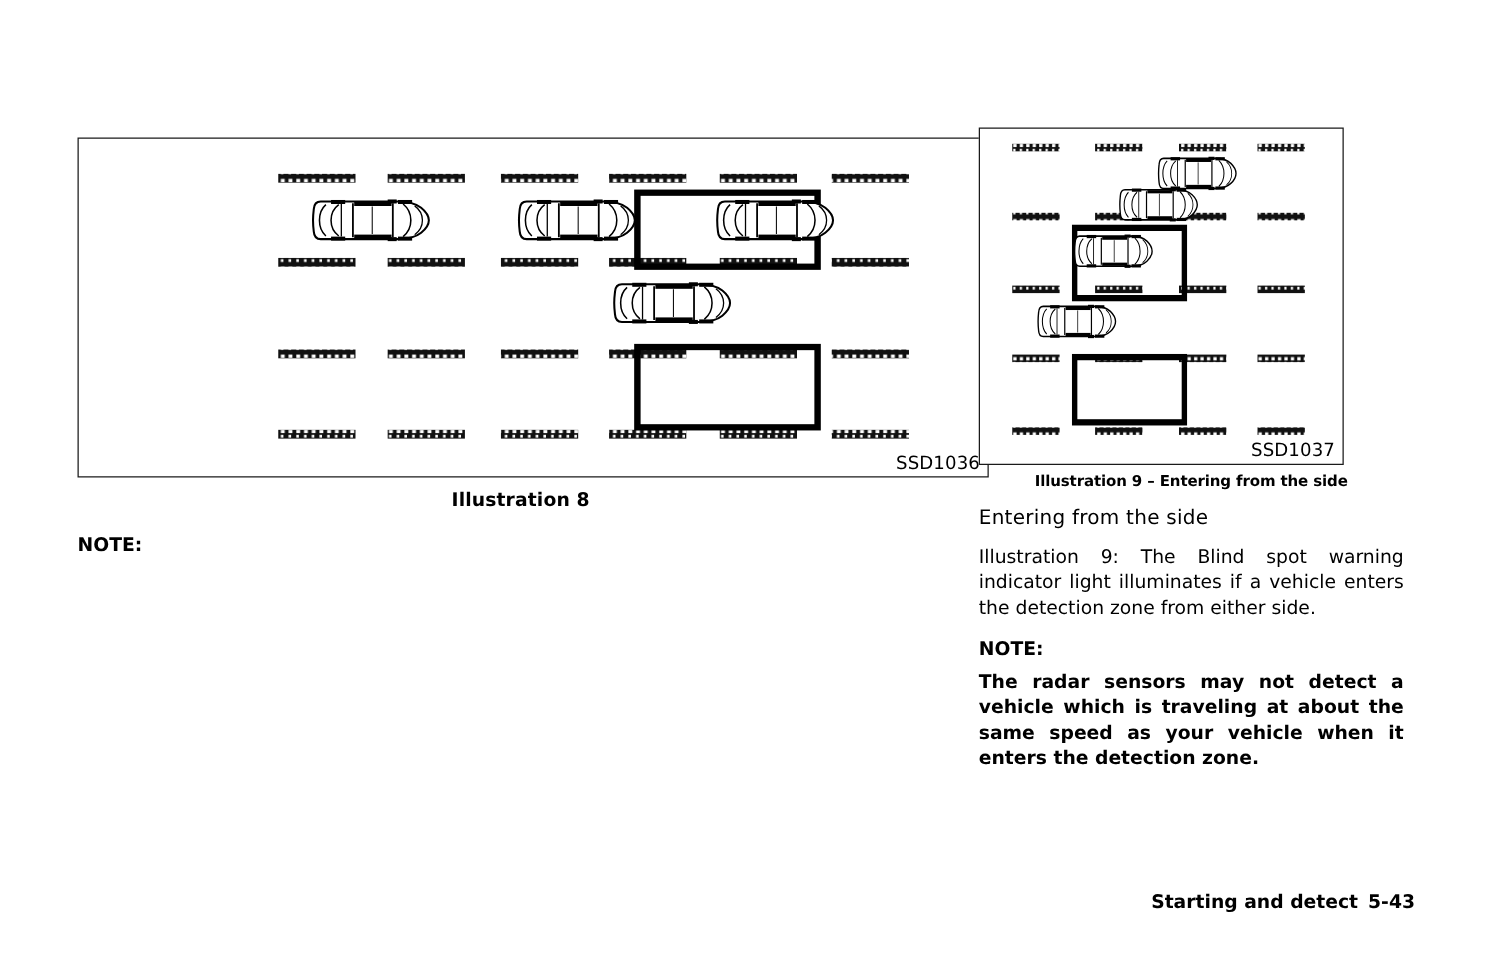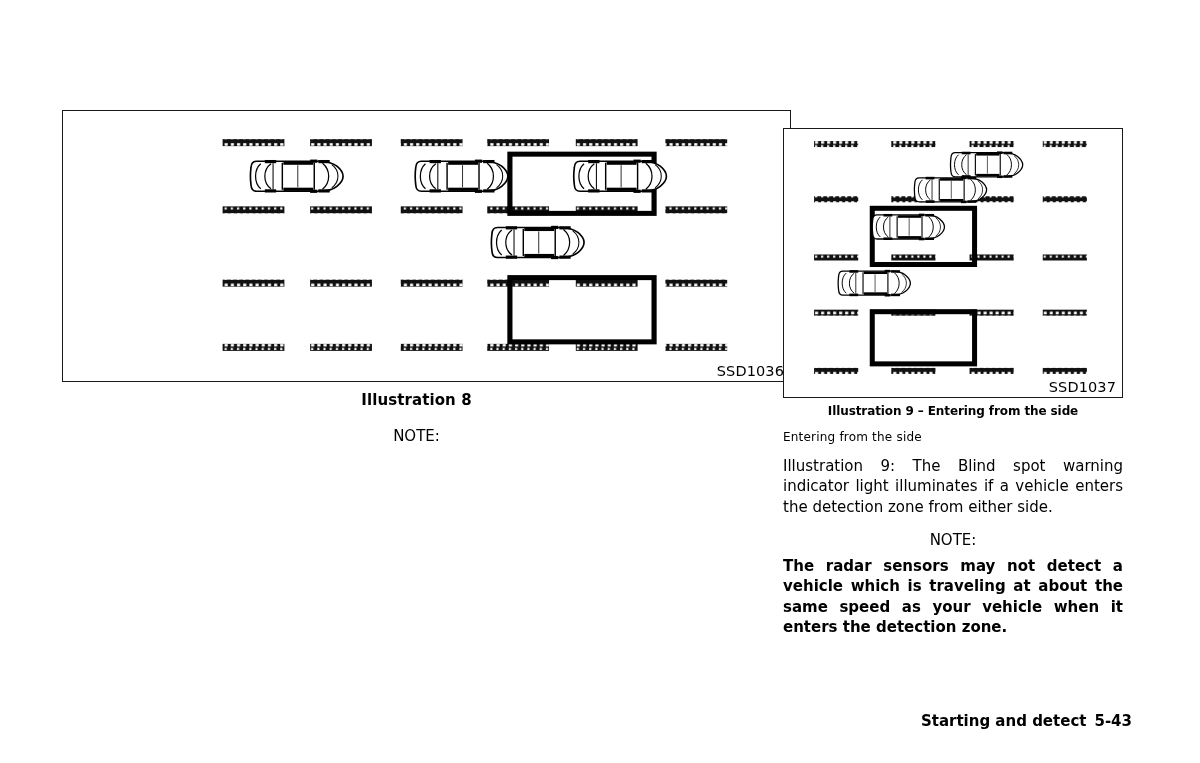--- a/index.html
+++ b/index.html
@@ -37,21 +37,21 @@
   }
 
   
   .figure-box {
     position: relative;
     border: 1.5px solid #1a1a1a;
     background: #ffffff;
     box-sizing: border-box;
   }
   .figure-box.left-fig  { width: 729px; height: 272px; }
-  .figure-box.right-fig { width: 340px; height: 270px; margin-top: 26px; }
+  .figure-box.right-fig { width: 292px; height: 270px; }
 
   .figure-box svg { display: block; width: 100%; height: 100%; }
 
   .ssd-code {
     position: absolute;
     right: 6px;
     bottom: 2px;
     font-size: 14.5px;
     letter-spacing: 0.1px;
     color: #000;
@@ -69,41 +69,40 @@
   .fig-caption-right {
     text-align: center;
     font-weight: bold;
     font-size: 12px;
     margin-top: 6px;
     letter-spacing: -0.1px;
   }
 
   
   .note-label {
-    font-weight: normal;
+    font-weight: bold;
     font-size: 15px;
     margin-top: 18px;
     margin-bottom: 7px;
-    text-align: center;
   }
   .note-label.tight { margin-top: 14px; }
 
   .body-bold {
     font-weight: bold;
     font-size: 15px;
     line-height: 1.37;
     text-align: justify;
     text-justify: inter-word;
     hyphens: manual;
   }
   .body-bold.narrow { width: 352px; }
   .body-bold.rnarrow { width: 340px; }
 
   .section-head {
-    font-size: 12px;
+    font-size: 16px;
     font-weight: normal;
     margin-top: 12px;
     margin-bottom: 6px;
     letter-spacing: 0.2px;
   }
 
   .body-reg {
     font-size: 15px;
     line-height: 1.35;
     text-align: justify;

